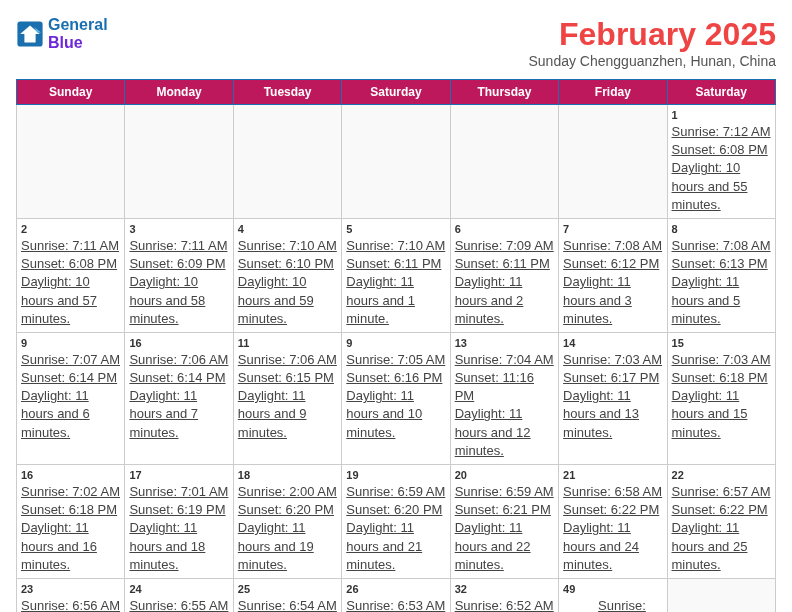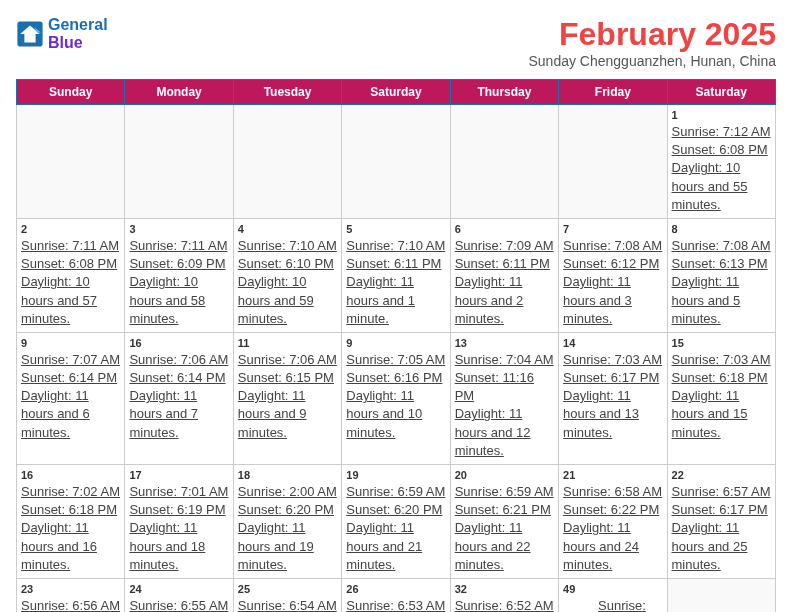--- a/index.html
+++ b/index.html
@@ -262,21 +262,21 @@
           </td>
           <td>
             <div class="day-num">21</div>
             <div class="day-info" style="white-space: pre-line;">Sunrise: 6:58 AM
 Sunset: 6:22 PM
 Daylight: 11 hours and 24 minutes.</div>
           </td>
           <td>
             <div class="day-num">22</div>
             <div class="day-info" style="white-space: pre-line;">Sunrise: 6:57 AM
-Sunset: 6:17 PM
+Sunset: 6:22 PM
 Daylight: 11 hours and 25 minutes.</div>
           </td>
         </tr>
         <tr>
           <td>
             <div class="day-num">23</div>
             <div class="day-info" style="white-space: pre-line;">Sunrise: 6:56 AM
 Sunset: 6:23 PM
 Daylight: 11 hours and 27 minutes.</div>
           </td>

